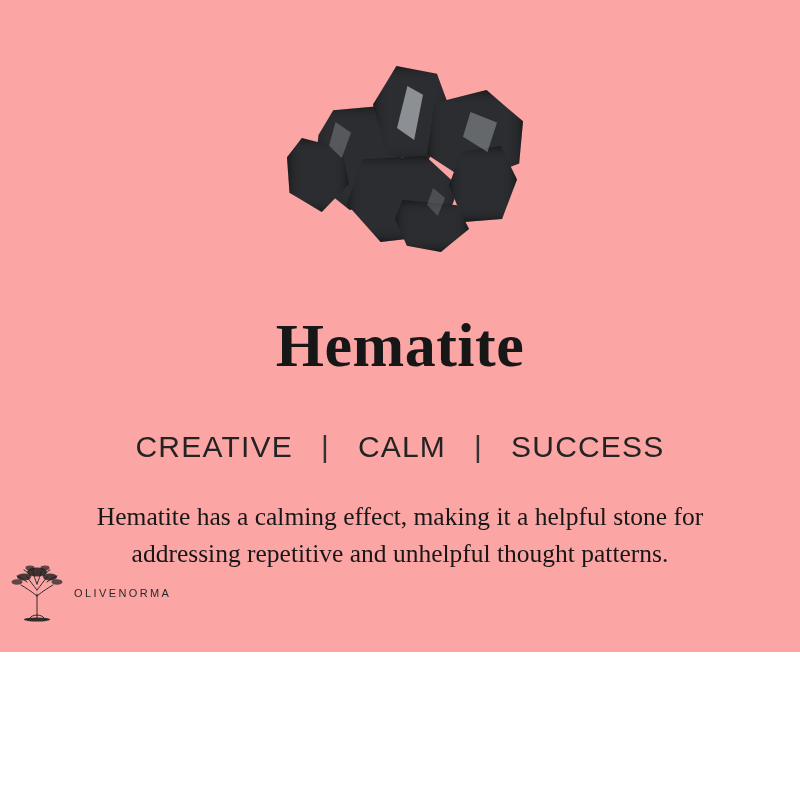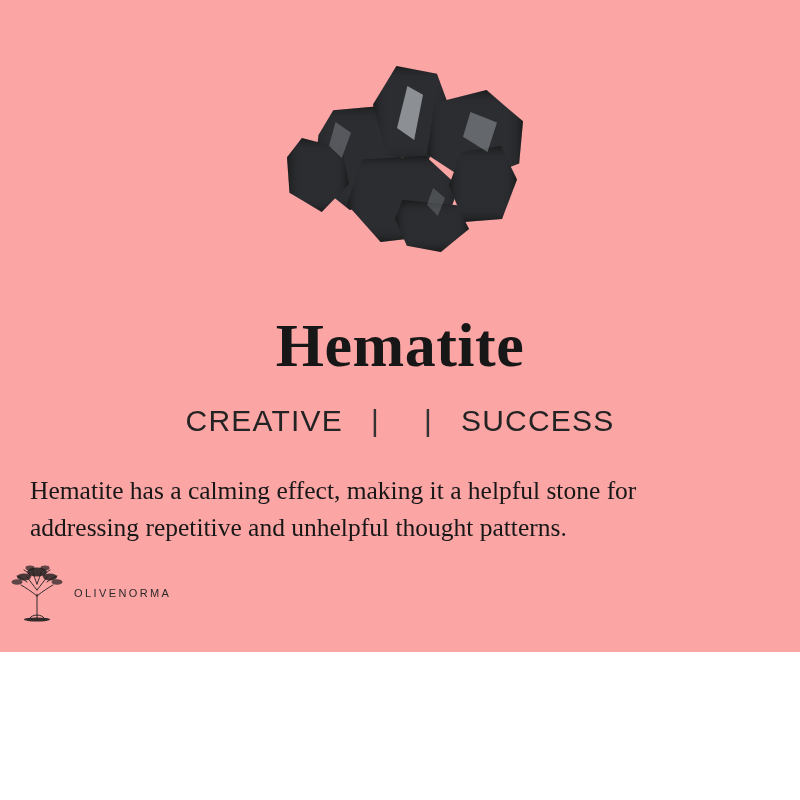--- a/index.html
+++ b/index.html
@@ -106,35 +106,35 @@
     letter-spacing: 0.5px;
     color: #171717;
     margin: 14px 0 0 0;
     line-height: 1;
   }
   .keywords {
     font-family: "Liberation Sans", sans-serif;
     font-size: 30px;
     letter-spacing: 1.2px;
     color: #232323;
-    margin-top: 28px;
+    margin-top: 54px;
     display: flex;
     align-items: center;
     gap: 8px;
   }
   .keywords .kw { padding: 0 2px; }
   .keywords .sep {
     padding: 0 18px;
     color: #333;
     font-weight: 300;
   }
   .desc {
     margin-top: 34px;
     width: 740px;
-    text-align: left;
+    text-align: center;
     font-family: "Liberation Serif", serif;
     font-size: 25.5px;
     line-height: 1.46;
     color: #171717;
   }
   .desc .line { display: block; }
 
   
   .logo {
     position: absolute;
@@ -172,20 +172,21 @@
       <div class="highlight h3"></div>
       <div class="highlight h4"></div>
     </div>
   </div>
 
   <h1 class="title">Hematite</h1>
 
   <div class="keywords">
     <span class="kw">CREATIVE</span>
     <span class="sep">|</span>
+    <span class="kw">CALM</span>
     <span class="sep">|</span>
     <span class="kw">SUCCESS</span>
   </div>
 
   <div class="desc">
     <span class="line">Hematite has a calming effect, making it a helpful stone for</span>
     <span class="line">addressing repetitive and unhelpful thought patterns.</span>
   </div>
 
   <div class="logo">

